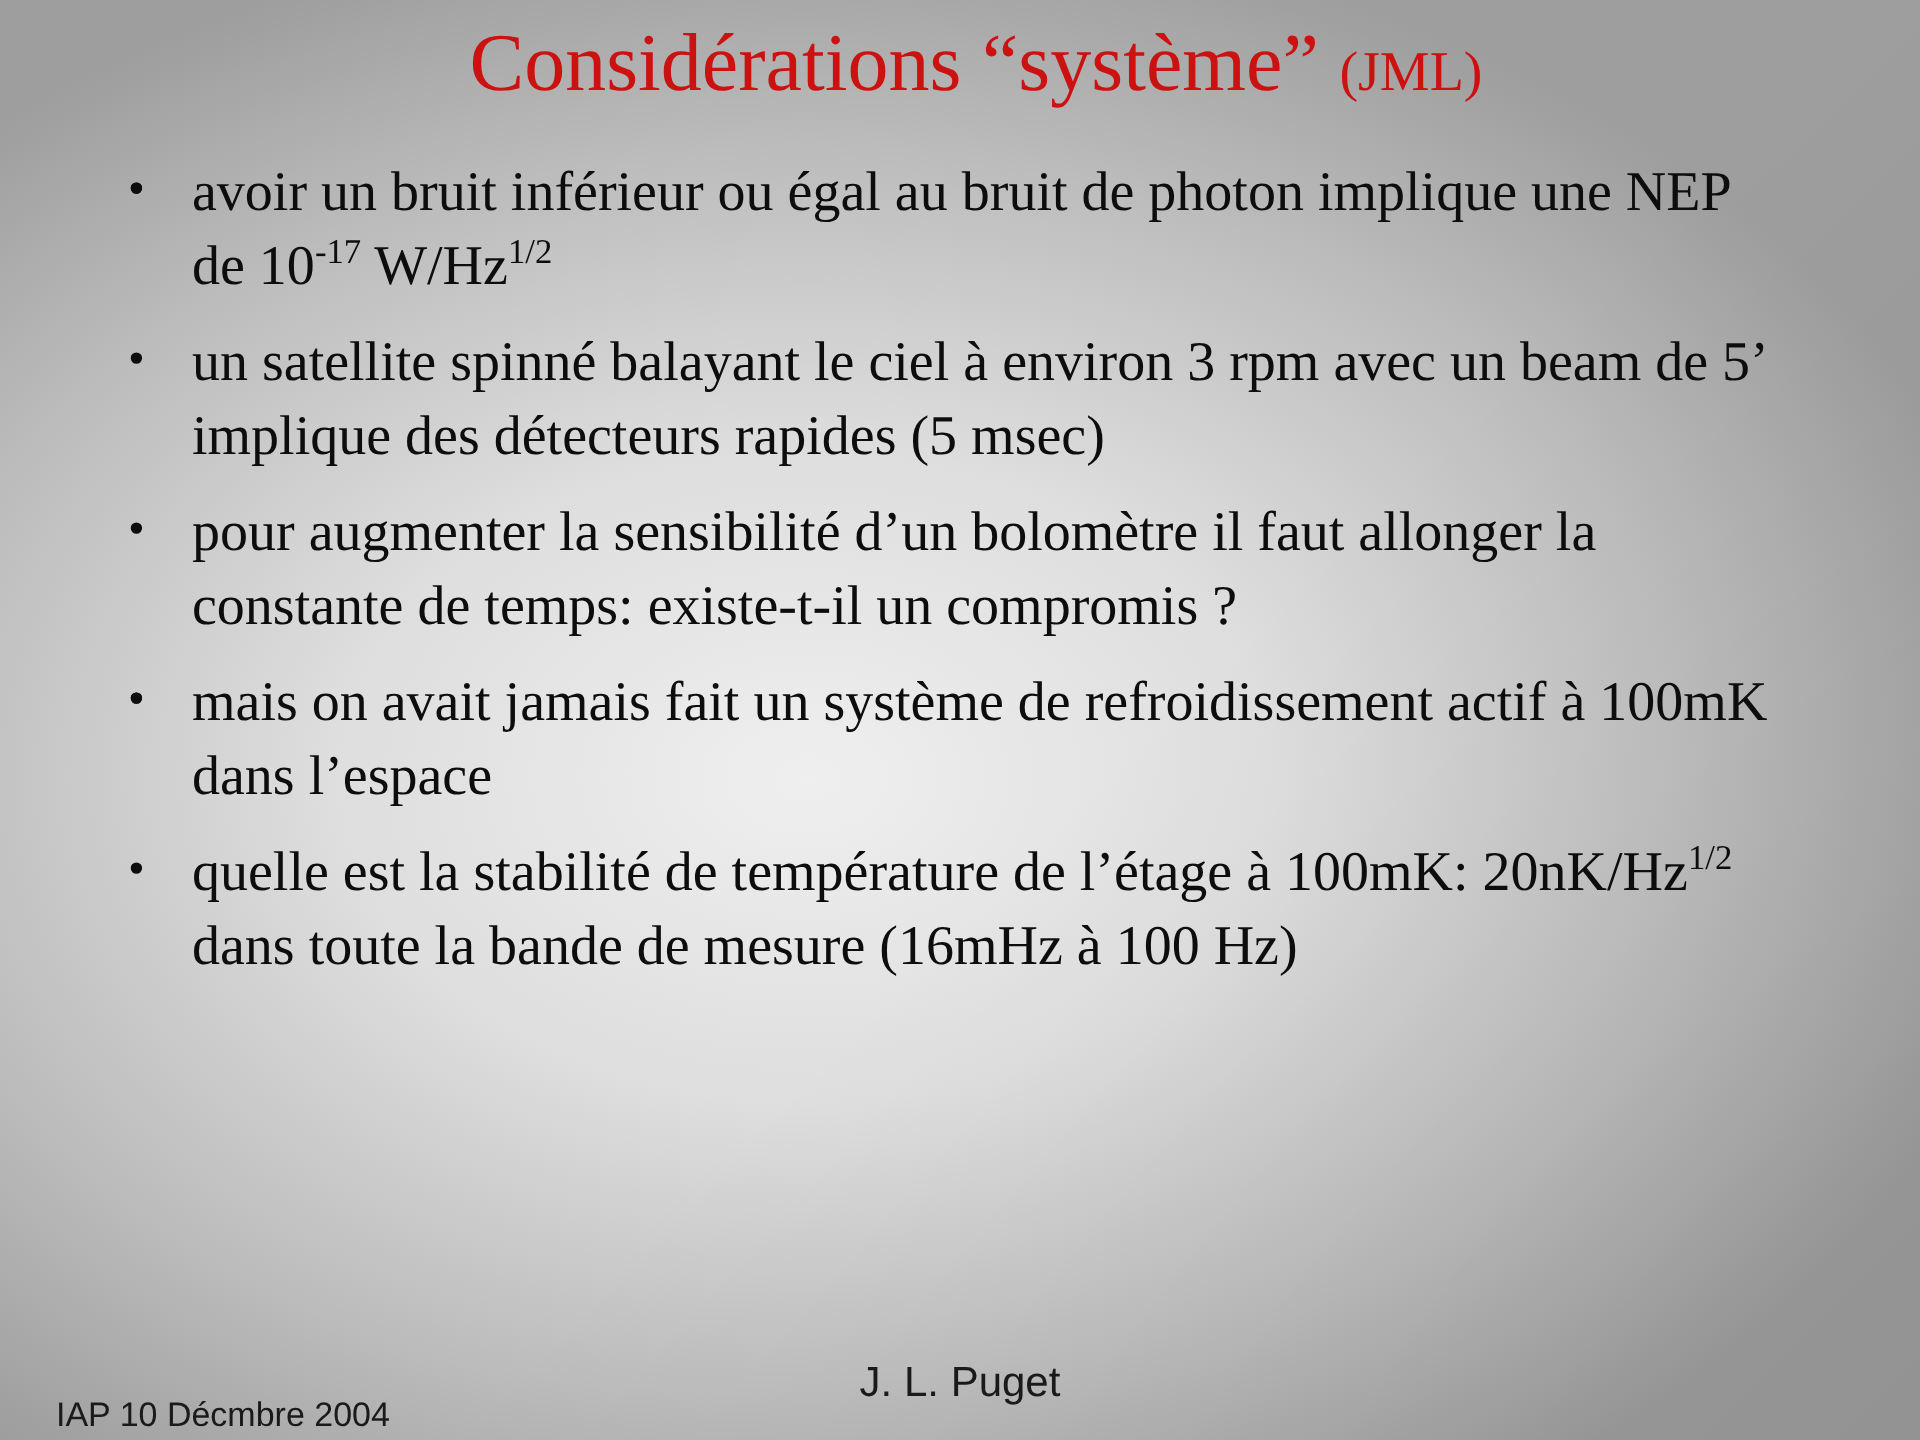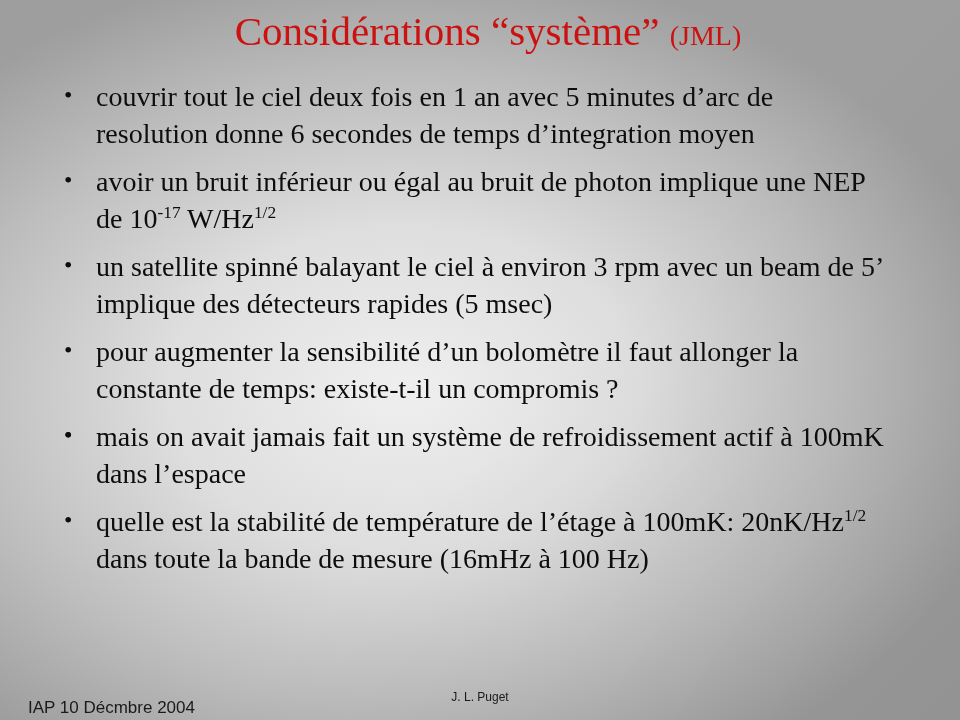--- a/index.html
+++ b/index.html
@@ -64,32 +64,32 @@
     font-size: 17px;
     color: var(--footer-text, #1a1a1a);
   }
   .footer-author {
     position: absolute;
     left: 0;
     right: 0;
     bottom: 16px;
     text-align: center;
     font-family: "Liberation Sans", sans-serif;
-    font-size: 12px;
+    font-size: 21px;
     color: var(--footer-text, #1a1a1a);
   }
 </style>
 </head>
 <body>
 
 <div class="slide">
   <h1 class="slide-title"><span>Considérations “système”</span> <span class="title-suffix">(JML)</span></h1>
 
   <ul class="bullets">
-      <li><span class="marker">•</span><span>couvrir tout le ciel deux fois en 1 an avec 5 minutes d’arc de resolution donne 6 secondes de temps d’integration moyen</span></li>
+      <li><span class="marker">•</span></li>
       <li><span class="marker">•</span><span>avoir un bruit inférieur ou égal au bruit de photon implique une NEP de 10<sup>-17</sup> W/Hz<sup>1/2</sup></span></li>
       <li><span class="marker">•</span><span>un satellite spinné balayant le ciel à environ 3 rpm avec un beam de 5’ implique des détecteurs rapides (5 msec)</span></li>
       <li><span class="marker">•</span><span>pour augmenter la sensibilité d’un bolomètre il faut allonger la constante de temps: existe-t-il un compromis ?</span></li>
       <li><span class="marker">•</span></li>
       <li><span class="marker">•</span><span>mais on avait jamais fait un système de refroidissement actif à 100mK dans l’espace</span></li>
       <li><span class="marker">•</span><span>quelle est la stabilité de température de l’étage à 100mK: 20nK/Hz<sup>1/2</sup> dans toute la bande de mesure (16mHz à 100 Hz)</span></li>
     </ul>
 
   <div class="footer-date">IAP 10 Décmbre 2004</div>
   <div class="footer-author">J. L. Puget</div>

